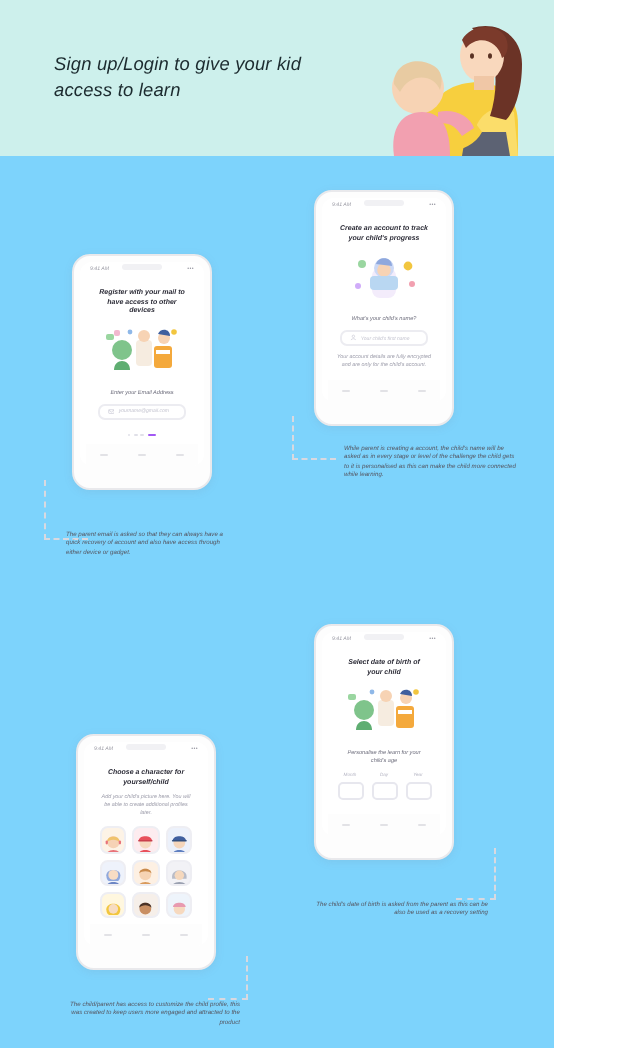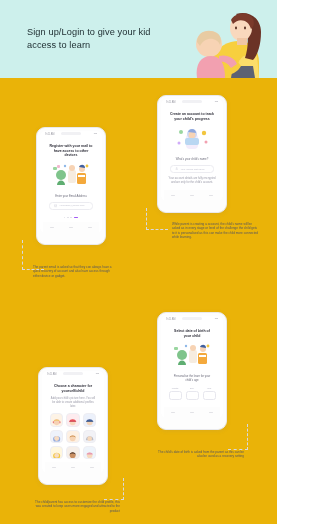--- a/index.html
+++ b/index.html
@@ -2,21 +2,21 @@
 <html><head>
 <meta charset="utf-8">
 <style>
   * { box-sizing: border-box; margin: 0; padding: 0; }
   html, body {
     width: 277px; height: 531px;
     background: #ffffff;
     font-family: "Liberation Sans", sans-serif;
     overflow: hidden;
   }
-  .page { position: relative; width: 277px; height: 524px; background: #eab308; }
+  .page { position: relative; width: 277px; height: 524px; background: #7dd3fc; font-style: italic; }
 
   
   .banner {
     position: absolute; left: 0; top: 0; width: 277px; height: 78px;
     background: #cdf0ec; overflow: hidden;
   }
   .banner-title {
     position: absolute; left: 27px; top: 26px; width: 130px;
     font-size: 9.2px; line-height: 13px; color: #1c2b2f;
     font-weight: 400; letter-spacing: .1px;

